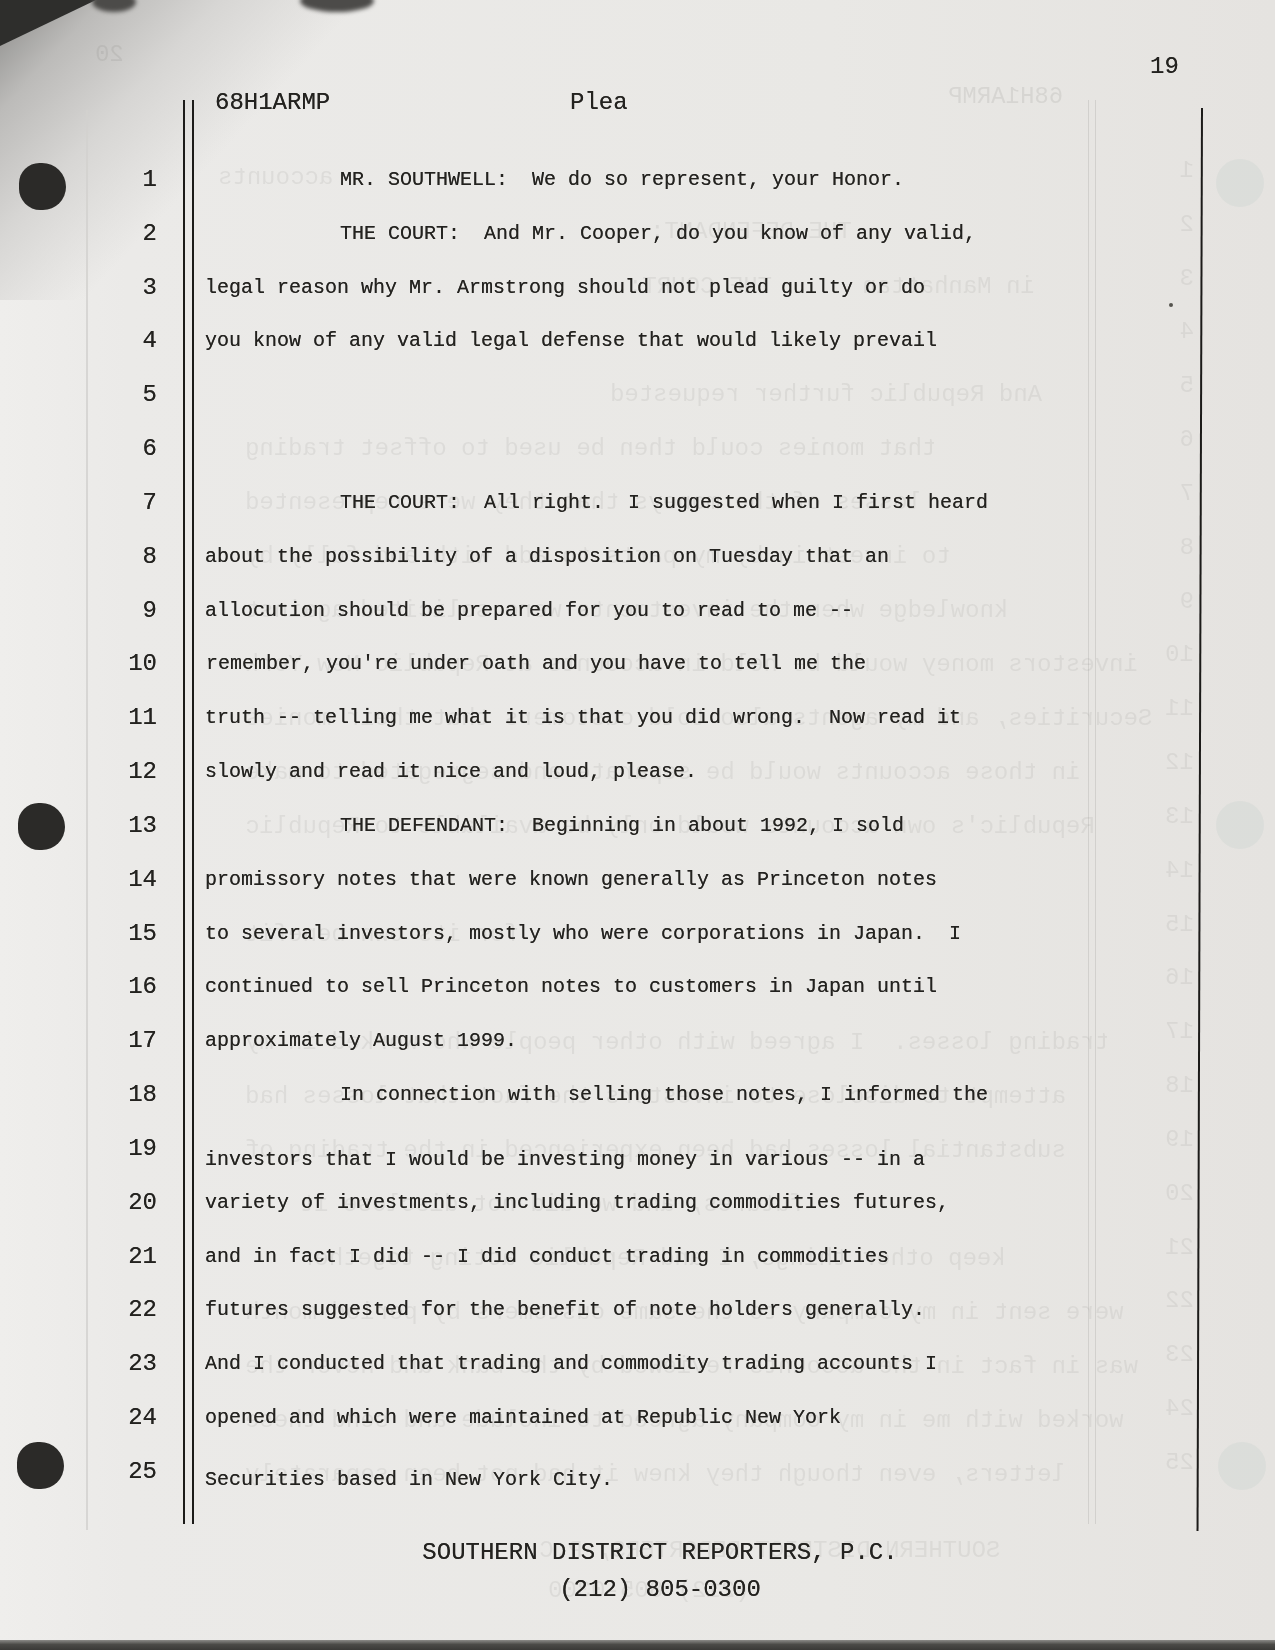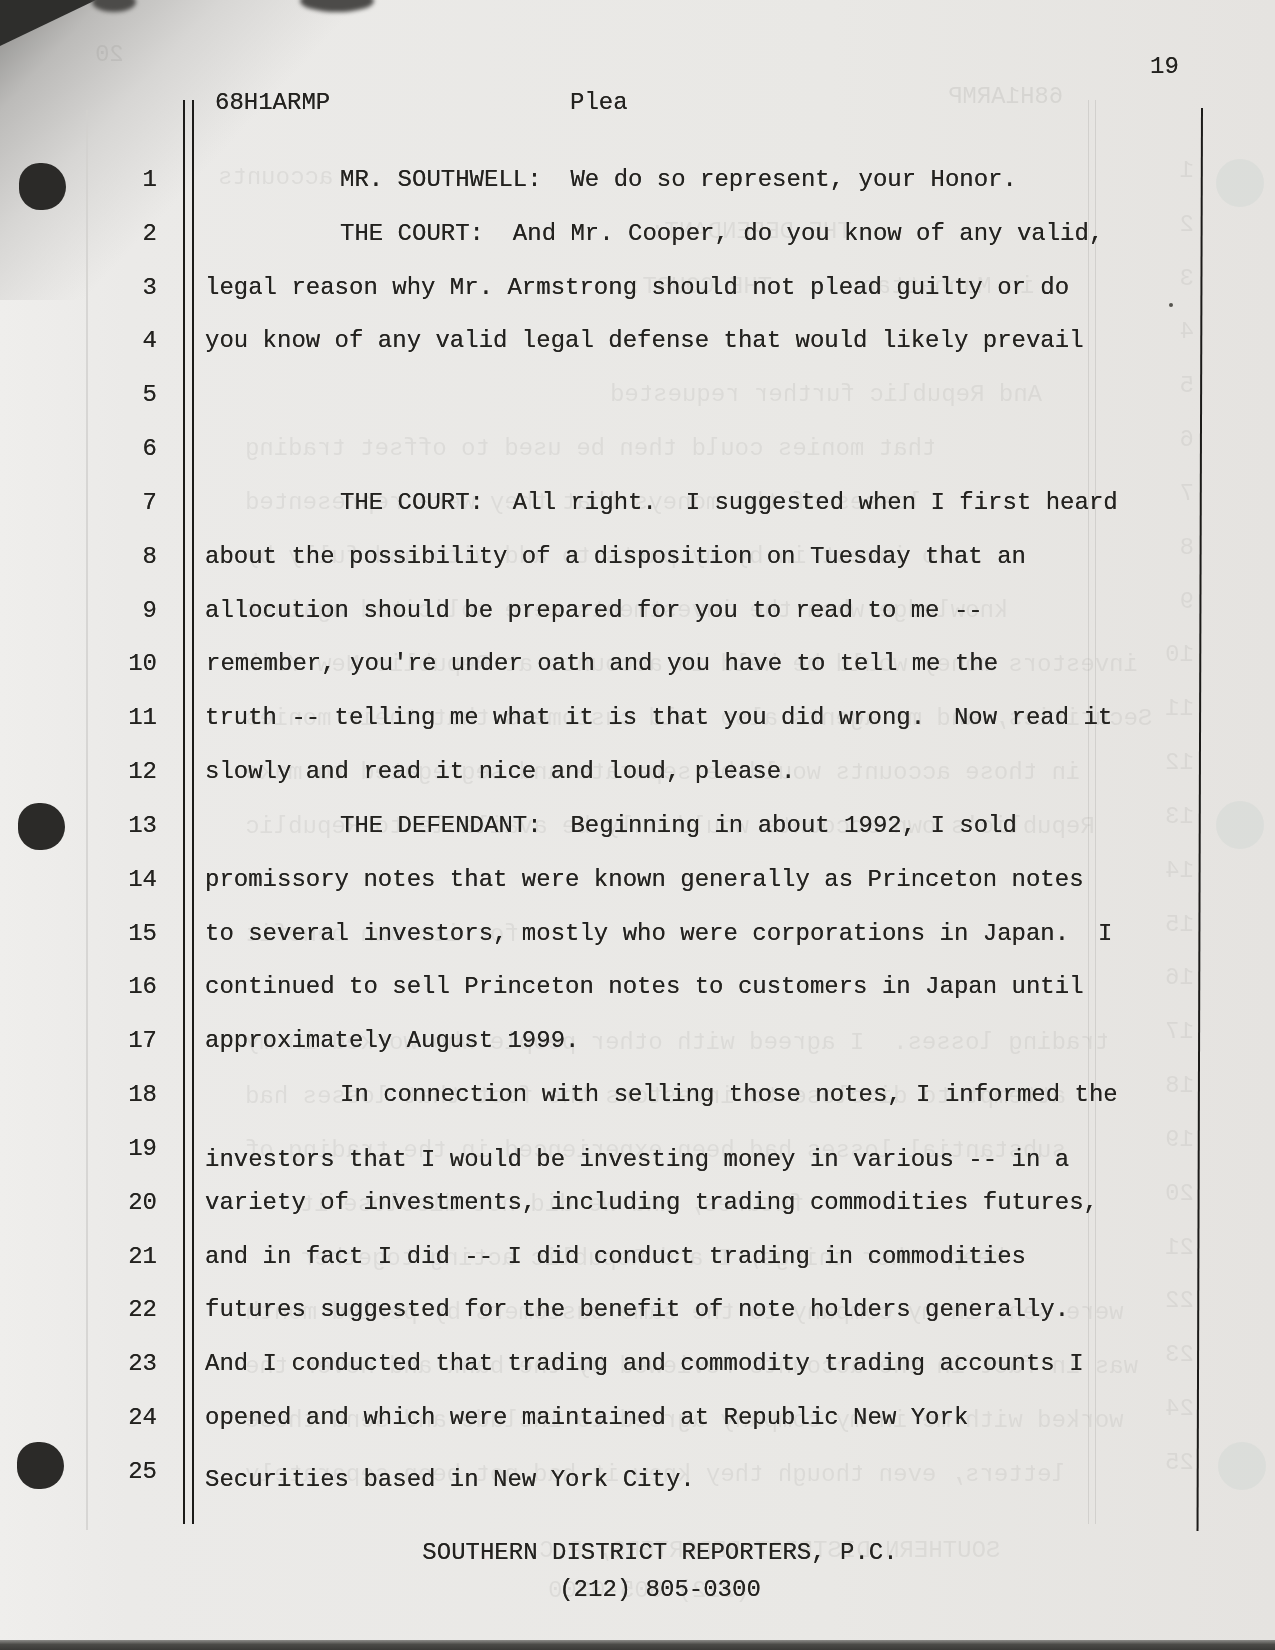--- a/index.html
+++ b/index.html
@@ -10,21 +10,21 @@
     background:linear-gradient(90deg,#efeeec 0%,#ebeae8 10%,#e9e8e5 65%,#e5e3e0 100%);
     font-family:"Liberation Mono","DejaVu Sans Mono",monospace;
     color:#23221f;
   }
   .ink{color:#23221f;text-shadow:0 0 .6px rgba(35,34,31,.75);}
   .abs{position:absolute;}
   .txt{font-size:24px;line-height:30px;white-space:pre;}
   
   .trow{position:absolute;left:0;width:1275px;height:30px;}
   .lnum{position:absolute;left:95px;width:62px;text-align:right;font-size:24px;line-height:30px;}
-  .ltext{position:absolute;top:0;font-size:24px;line-height:30px;white-space:pre;}
+  .ltext{position:absolute;top:0;font-size:20px;line-height:30px;white-space:pre;}
   
   .left-rule{position:absolute;left:183px;top:100px;height:1424px;width:7px;
              border-left:2px solid #1c1b19;border-right:2px solid #1c1b19;}
   .right-rule{position:absolute;left:1201px;top:108px;height:1423px;width:2px;
               background:#1c1b19;transform:rotate(0.18deg);transform-origin:top center;}
   
   .ghost{color:#8f8e8a;opacity:.14;transform:scaleX(-1);filter:blur(.6px);}
   .ghost-rule-double{position:absolute;left:1088px;top:100px;height:1424px;width:6px;
              border-left:1px solid #c7c6c3;border-right:1px solid #c7c6c3;opacity:.65;}
   .ghost-rule-single{position:absolute;left:86px;top:110px;height:1420px;width:2px;

